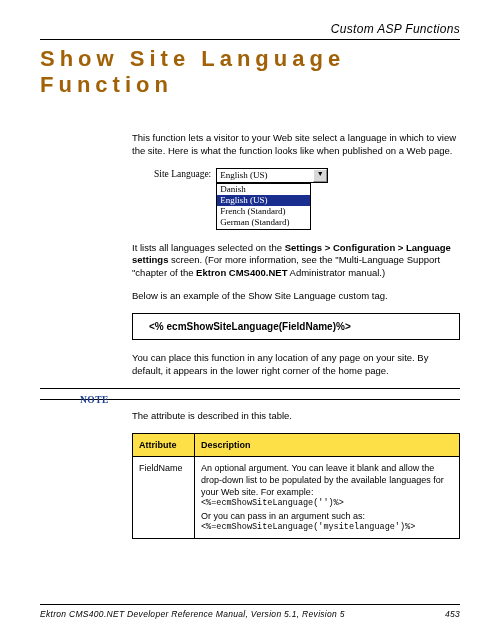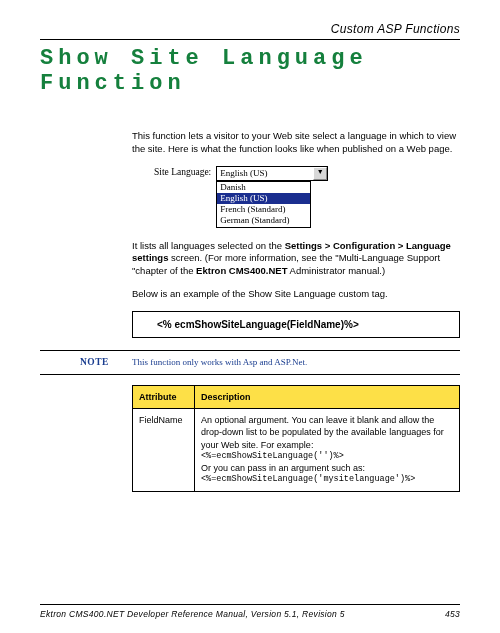--- a/index.html
+++ b/index.html
@@ -16,22 +16,22 @@
   .hdr-right {
     text-align: right;
     font-style: italic;
     font-size: 12px;
     border-bottom: 1px solid #000;
     padding-bottom: 3px;
     margin-bottom: 6px;
     letter-spacing: 0.3px;
   }
   h1 {
-    color: #15803d;
-    font-family: Liberation Mono, monospace;
+    color: #a16207;
+    font-family: Liberation Sans, sans-serif;
     font-size: 22px;
     letter-spacing: 5px;
     font-weight: 700;
     margin-bottom: 34px;
   }
   .body-col {
     margin-left: 92px;
     font-size: 9.5px;
     line-height: 1.35;
   }
@@ -73,21 +73,21 @@
   .dd-list {
     border: 1px solid #000;
     width: 95px;
     font-size: 9px;
     line-height: 1.25;
   }
   .dd-item { padding: 0 3px; }
   .dd-item.sel { background: #1a2e8f; color: #fff; }
   .code-box {
     border: 1px solid #000;
-    padding: 6px 24px;
+    padding: 6px 16px;
     margin: 6px 0 12px 0;
     font-weight: 700;
     font-size: 10px;
   }
   .note-row {
     position: relative;
     margin-left: -92px;
     padding-left: 92px;
     border-top: 1px solid #000;
     border-bottom: 1px solid #000;
@@ -166,26 +166,27 @@
   </div>
 
   <p class="para">
     <span>It lists all languages selected on the </span><span class="b">Settings &gt; Configuration &gt; Language settings</span><span> screen. (For more information, see the "Multi-Language Support "chapter of the </span><span class="b">Ektron CMS400.NET</span><span> Administrator manual.)</span>
   </p>
 
   <p class="para">Below is an example of the Show Site Language custom tag.</p>
 
   <div class="code-box">&lt;% ecmShowSiteLanguage(FieldName)%&gt;</div>
 
+  <p class="para">You can place this function in any location of any page on your site. By default, it appears in the lower right corner of the home page.</p>
 
   <div class="note-row">
     <span class="note-label">NOTE</span>
-    <span class="note-text">This function only works with Asp and ASP.Net.</span>
   </div>
 
+  <p class="para">The attribute is described in this table.</p>
 
   <table class="attr">
     <tbody>
         <tr>
       <th>Attribute</th>
       <th>Description</th>
     </tr>
     <tr>
       <td class="name">FieldName</td>
       <td>

